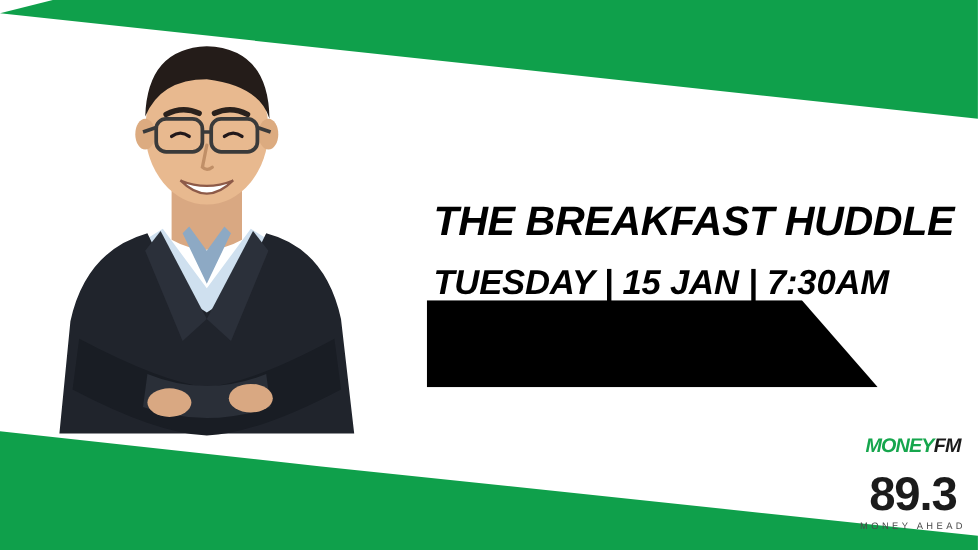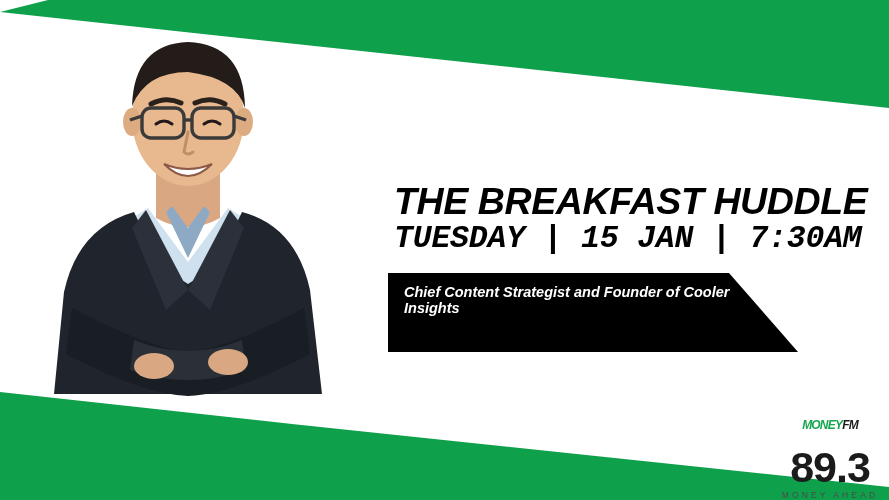--- a/index.html
+++ b/index.html
@@ -52,22 +52,22 @@
     font-family: "Liberation Sans", sans-serif;
     font-weight: bold;
     font-style: italic;
     font-size: 37.5px;
     line-height: 1.02;
     letter-spacing: -0.4px;
     color: #000000;
     white-space: nowrap;
   }
   .headline-sub {
-    margin: 3px 0 0 0;
-    font-family: Liberation Mono, monospace;
+    margin: 20px 0 0 0;
+    font-family: Liberation Sans, sans-serif;
     font-weight: bold;
     font-style: italic;
     font-size: 31.5px;
     line-height: 1.02;
     letter-spacing: -0.2px;
     color: #000000;
     white-space: nowrap;
   }
 
   
@@ -118,25 +118,24 @@
     left: 778px;
     top: 396px;
     width: 104px;
     height: 76px;
     text-align: center;
   }
   .logo-wordmark {
     font-family: "Liberation Sans", sans-serif;
     font-weight: bold;
     font-style: italic;
-    font-size: 12px;
+    font-size: 18px;
     letter-spacing: -0.8px;
     line-height: 1;
     white-space: nowrap;
-    margin-top: 23px;
   }
   .logo-money { color: #16A64D; }
   .logo-fm { color: #1b1b1b; }
   .logo-frequency {
     font-family: "Liberation Sans", sans-serif;
     font-weight: bold;
     font-size: 43px;
     line-height: 0.94;
     letter-spacing: -1px;
     color: #1b1b1b;
@@ -218,21 +217,20 @@
   <div class="headline-block">
     <h1 class="headline-main">THE BREAKFAST HUDDLE</h1>
     <h2 class="headline-sub">TUESDAY | 15 JAN | 7:30AM</h2>
   </div>
 
   <div class="guest-banner">
     <svg class="guest-banner-bg" viewBox="0 0 410 79" preserveAspectRatio="none" aria-hidden="true">
       <polygon points="0,0 341,0 410,79 0,79" fill="#000000"></polygon>
     </svg>
     <div class="guest-banner-text">
-      <p class="guest-title">Chief Content Strategist and Founder of Cooler Insights</p>
     </div>
   </div>
 
   <div class="station-logo">
     <div class="logo-wordmark"><span class="logo-money">MONEY</span><span class="logo-fm">FM</span></div>
     <div class="logo-frequency">89.3</div>
     <div class="logo-tagline">MONEY AHEAD</div>
   </div>
 
 </div>

